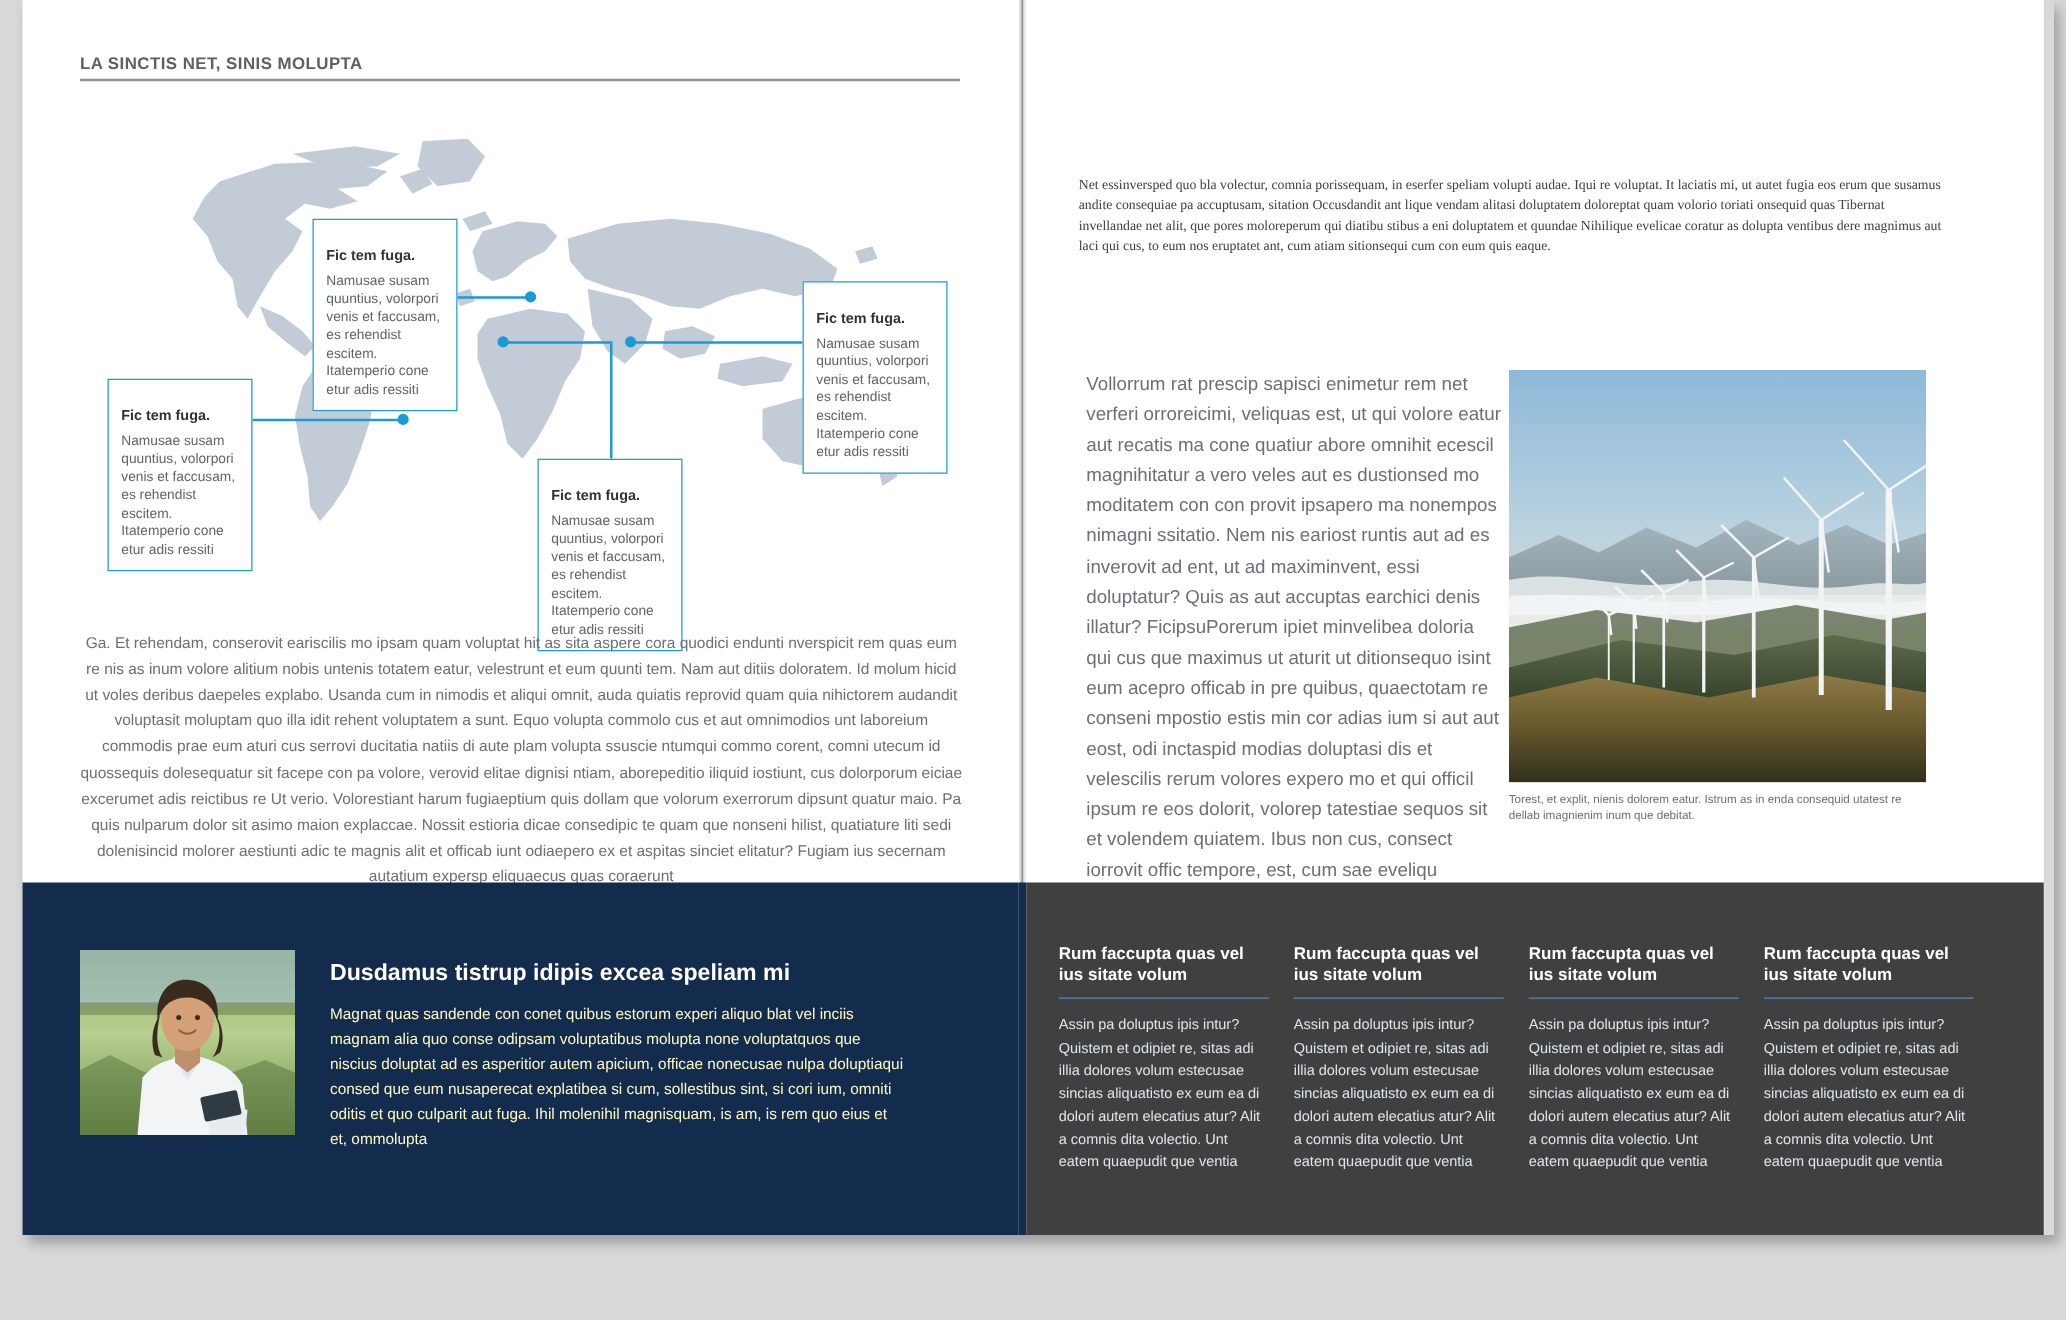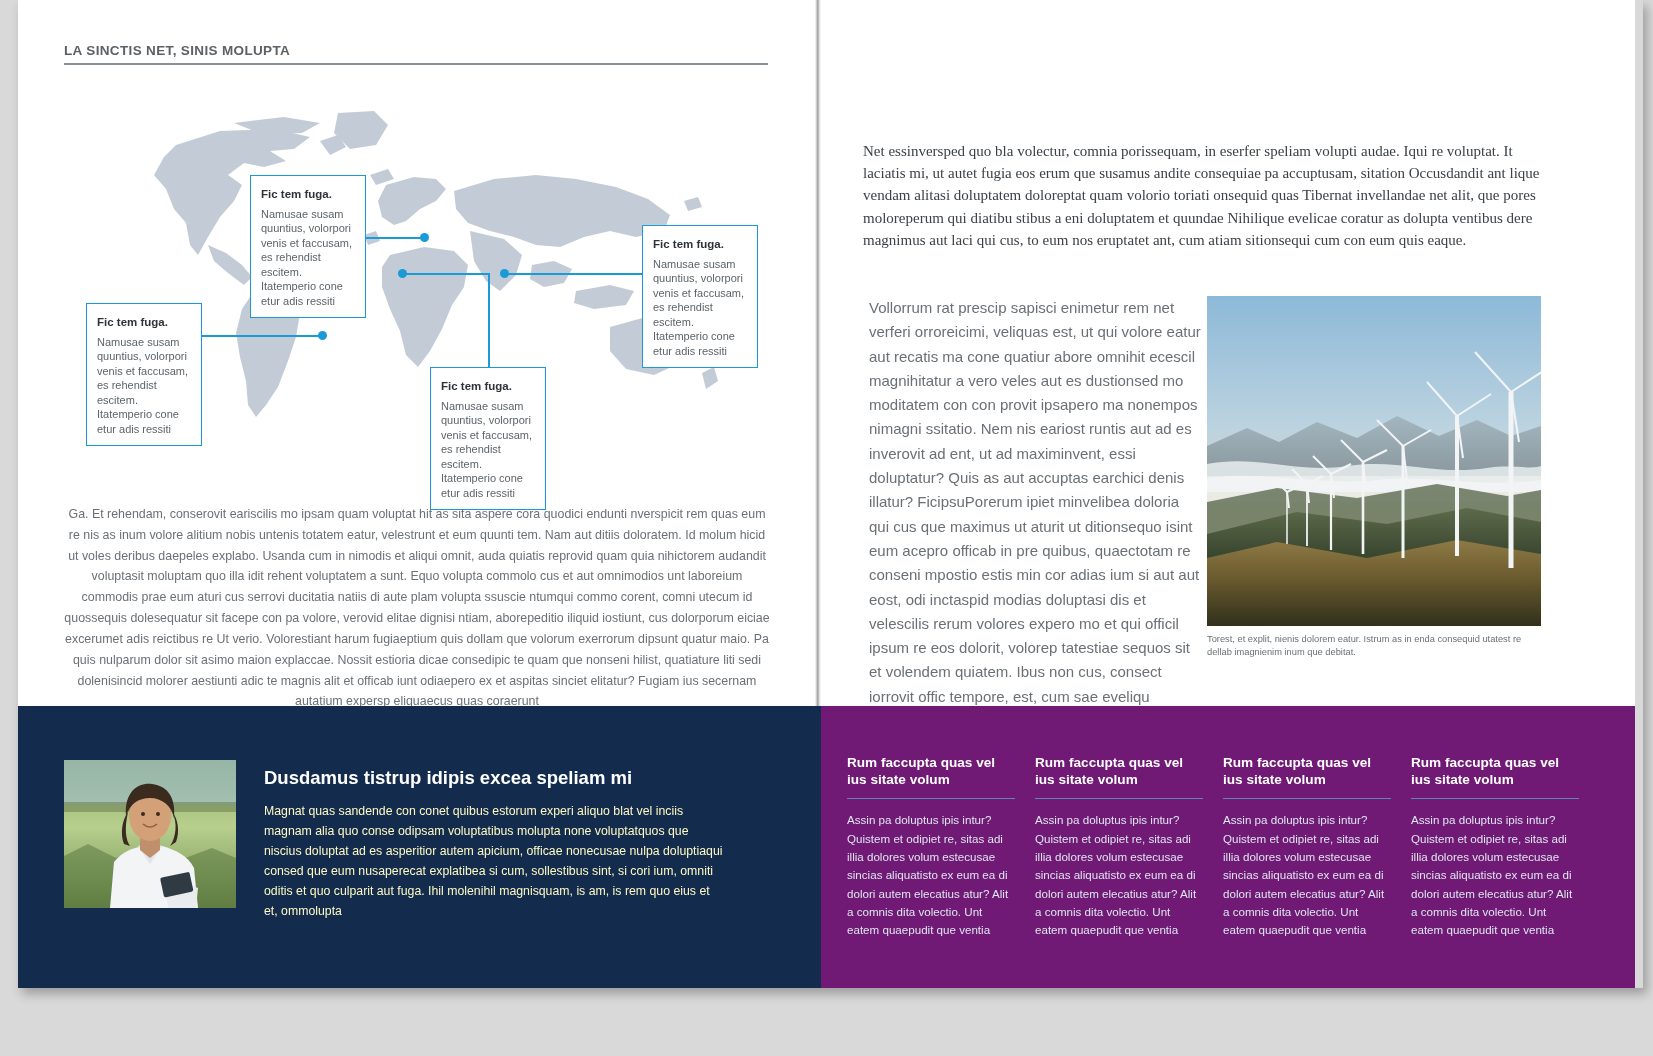--- a/index.html
+++ b/index.html
@@ -33,21 +33,21 @@
   .map-svg svg{width:100%;height:100%;display:block;}
 
   .connector{position:absolute;background:#1a9ad6;}
   .node-dot{position:absolute;width:9px;height:9px;border-radius:50%;background:#1a9ad6;}
 
   .callout{
     position:absolute;background:#ffffff;border:1.5px solid #1a9ad6;
     padding:8px 9px 9px 10px;box-sizing:border-box;
   }
   .callout .c-title{
-    font-size:11.5px;font-weight:bold;color:#2f3337;margin:4px 0 5px 0;line-height:1.2;
+    font-size:11.5px;font-weight:bold;color:#2f3337;margin:15px 0 5px 0;line-height:1.2;
   }
   .callout .c-body{
     font-size:11px;color:#5d6469;line-height:1.32;margin:0;
   }
 
   .cal-1{left:186px;top:80px;width:116px;}
   .cal-2{left:578px;top:130px;width:116px;}
   .cal-3{left:22px;top:208px;width:116px;}
   .cal-4{left:366px;top:272px;width:116px;}
 
@@ -58,21 +58,21 @@
 
   
   .r-title{
     position:absolute;left:42px;top:58px;
     font-size:43px;font-weight:normal;color:#12355b;letter-spacing:-.3px;
     font-family:"Liberation Sans", sans-serif;
   }
   .r-intro{
     position:absolute;left:42px;top:140px;width:692px;
     font-family:"Liberation Serif", serif;
-    font-size:15px;line-height:1.48;color:#3b4146;
+    font-size:11px;line-height:1.48;color:#3b4146;
   }
   .r-col{
     position:absolute;left:48px;top:296px;width:332px;
     font-size:15px;line-height:1.62;color:#6a7075;
   }
   .r-col p{margin:0 0 15px 0;}
   .r-figure{position:absolute;left:386px;top:296px;width:334px;}
   .r-img{
     width:334px;height:330px;position:relative;overflow:hidden;display:block;
   }
@@ -82,21 +82,21 @@
     font-size:9.3px;line-height:1.38;color:#6a7075;
   }
 
   
   .band{
     position:absolute;left:18px;top:706px;width:1617px;height:282px;
     display:flex;
   }
   .band-left{width:797px;background:#132c4e;position:relative;}
   .band-gutter{width:6px;background:#132c4e;}
-  .band-right{width:814px;background:#701a75;position:relative;}
+  .band-right{width:814px;background:#404040;position:relative;}
 
   .band-photo{
     position:absolute;left:46px;top:54px;width:172px;height:148px;overflow:hidden;
   }
   .band-photo svg{display:block;width:100%;height:100%;}
   .band-head{
     position:absolute;left:246px;top:60px;width:500px;
     color:#ffffff;font-size:18.5px;font-weight:bold;line-height:1.25;
   }
   .band-text{

